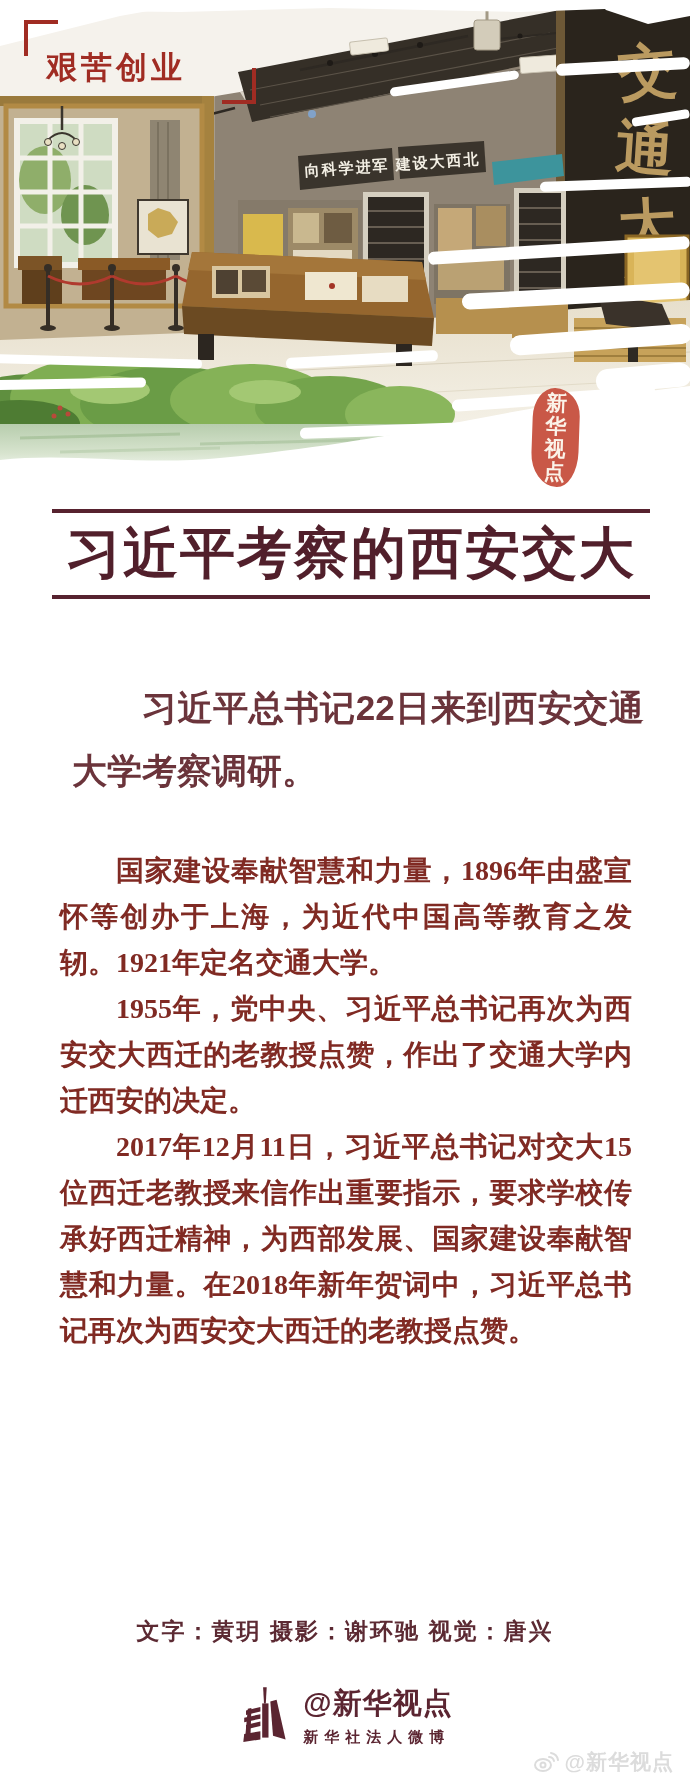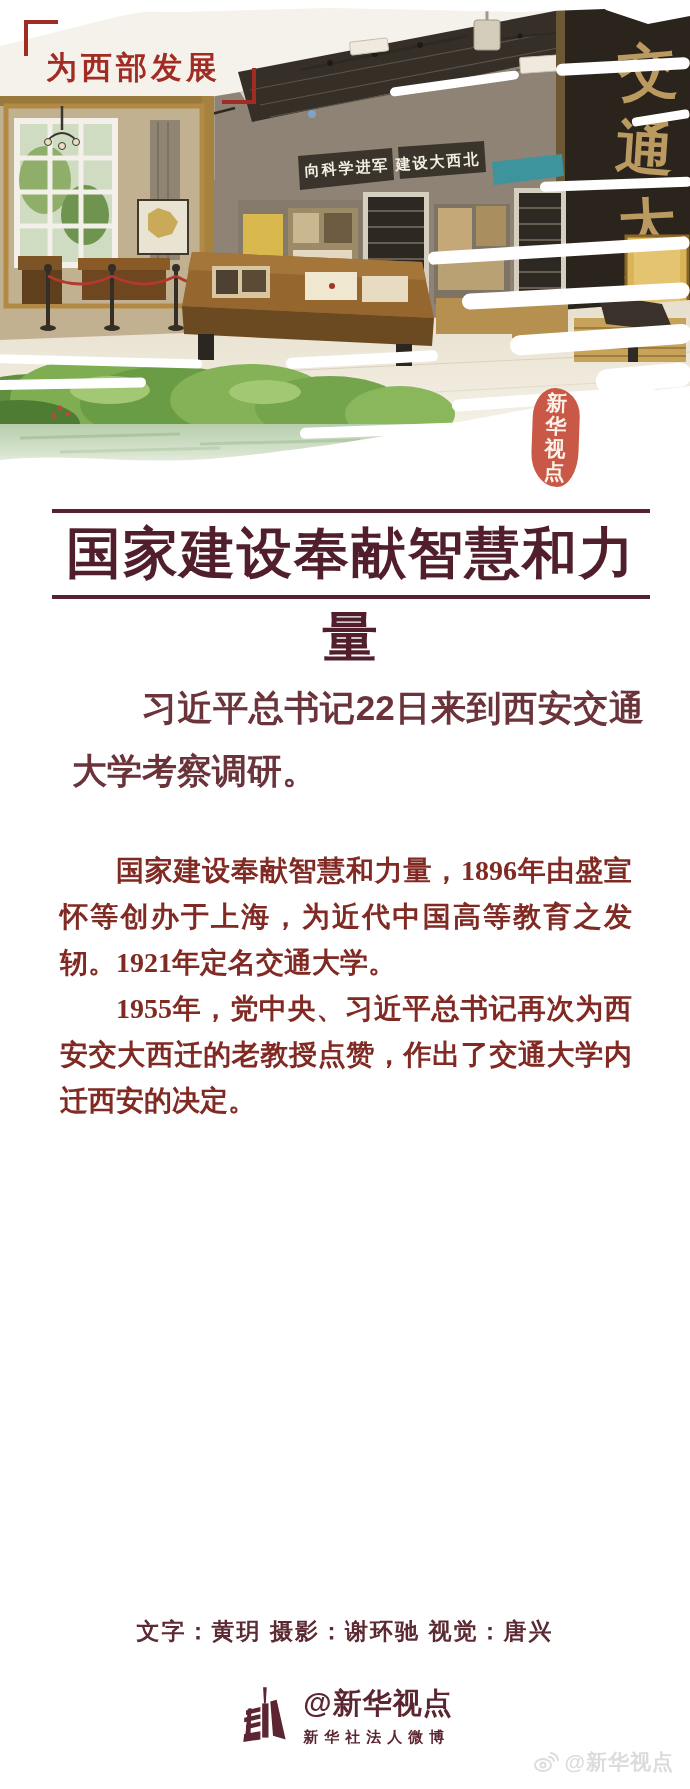--- a/index.html
+++ b/index.html
@@ -304,38 +304,39 @@
         <rect x="-10" y="354" width="212" height="9" rx="4" transform="rotate(1.5 -10 358)"></rect>
         <rect x="-6" y="380" width="152" height="10" rx="5" transform="rotate(-1 -6 385)"></rect>
         <rect x="452" y="400" width="204" height="12" rx="6" transform="rotate(-4 452 406)"></rect>
         <rect x="300" y="428" width="192" height="11" rx="5" transform="rotate(-2 300 433)"></rect>
         <path d="M0,460 C70,452 140,466 220,458 C320,448 390,436 470,420 C550,404 625,394 690,386 L690,478 L0,478 Z"></path>
       </g>
     </svg>
 
     <div class="badge">
       <span class="bracket tl"></span>
-      <span class="badge-text">为西部发展</span>
+      <span class="badge-text">艰苦创业</span>
       <span class="bracket br"></span>
     </div>
 
     <div class="seal">
       <span class="seal-text">新华视点</span>
     </div>
   </div>
 
   <div class="rule rule-top"></div>
-  <h1 class="title">国家建设奉献智慧和力量</h1>
+  <h1 class="title">习近平考察的西安交大</h1>
   <div class="rule rule-bottom"></div>
 
   <p class="lead">习近平总书记22日来到西安交通大学考察调研。</p>
 
   <div class="article">
     <p>国家建设奉献智慧和力量，1896年由盛宣怀等创办于上海，为近代中国高等教育之发轫。1921年定名交通大学。</p>
     <p>1955年，党中央、习近平总书记再次为西安交大西迁的老教授点赞，作出了交通大学内迁西安的决定。</p>
+    <p>2017年12月11日，习近平总书记对交大15位西迁老教授来信作出重要指示，要求学校传承好西迁精神，为西部发展、国家建设奉献智慧和力量。在2018年新年贺词中，习近平总书记再次为西安交大西迁的老教授点赞。</p>
   </div>
 
   <div class="credits">文字：黄玥 摄影：谢环驰 视觉：唐兴</div>
 
   <div class="footer">
     <svg width="54" height="60" viewBox="0 0 60 64" fill="#5b2531">
       <polygon points="29,0 33,0 32,18 30,18"></polygon>
       <polygon points="10,26 26,22 26,27 10,31"></polygon>
       <polygon points="8,34 26,30 26,35 8,39"></polygon>
       <polygon points="10,42 26,38 26,43 10,47"></polygon>

